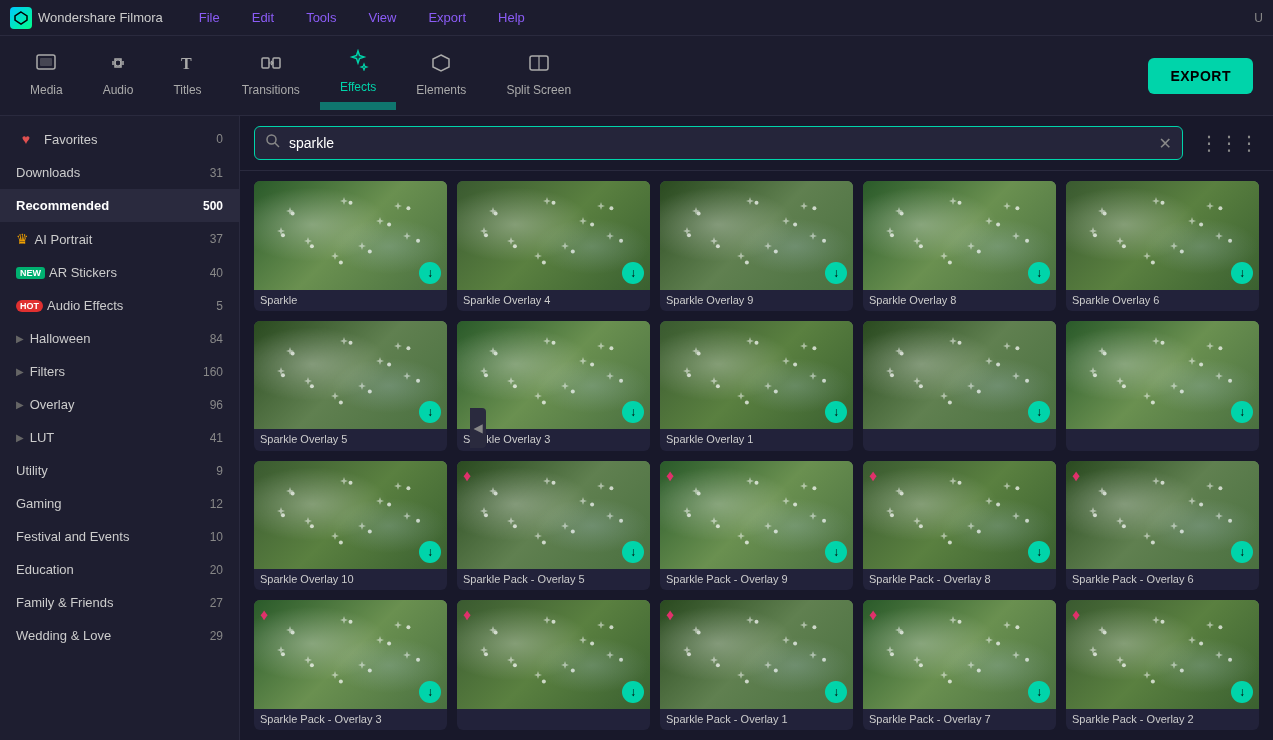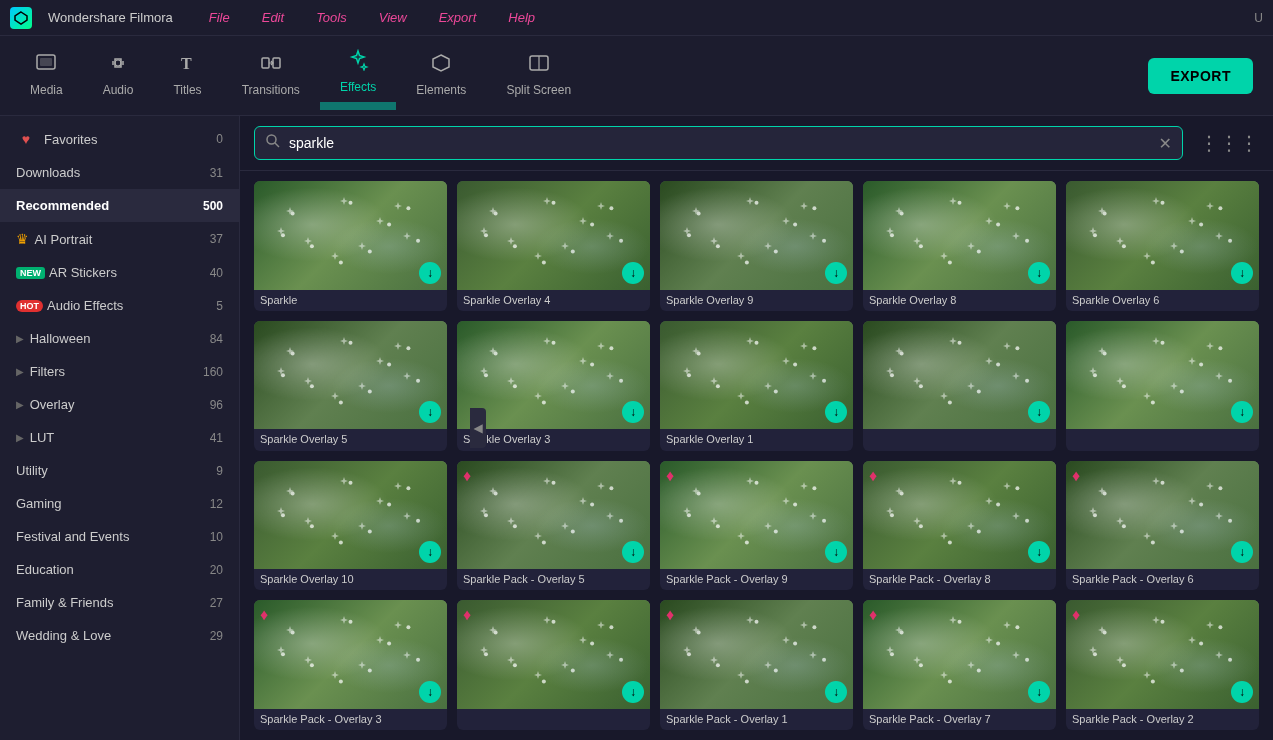--- a/index.html
+++ b/index.html
@@ -9,28 +9,28 @@
     .menu-bar {
       background: #1c1c2e;
       display: flex;
       align-items: center;
       height: 36px;
       padding: 0 10px;
       gap: 20px;
       border-bottom: 1px solid #2a2a3e;
     }
     .menu-bar .app-logo {
-      display: flex; align-items: center; gap: 16px; margin-right: 10px;
+      display: flex; align-items: center; gap: 6px; margin-right: 10px;
     }
     .menu-bar .app-logo .logo-icon {
       width: 22px; height: 22px; background: linear-gradient(135deg, #00c8ff, #00ff88); border-radius: 4px;
       display: flex; align-items: center; justify-content: center; font-size: 12px; font-weight: bold; color: #000;
     }
     .menu-bar .app-name { font-size: 13px; color: #ccc; }
-    .menu-bar .menu-item { font-size: 13px; color: #ec4899; cursor: pointer; padding: 4px 6px; font-style: italic; }
+    .menu-bar .menu-item { font-size: 13px; color: #8b5cf6; cursor: pointer; padding: 4px 6px; }
     .menu-bar .spacer { flex: 1; }
     .menu-bar .user-area { font-size: 12px; color: #888; }
 
     
     .toolbar {
       background: #1c1c2e;
       display: flex;
       align-items: center;
       height: 80px;
       padding: 0 10px;

